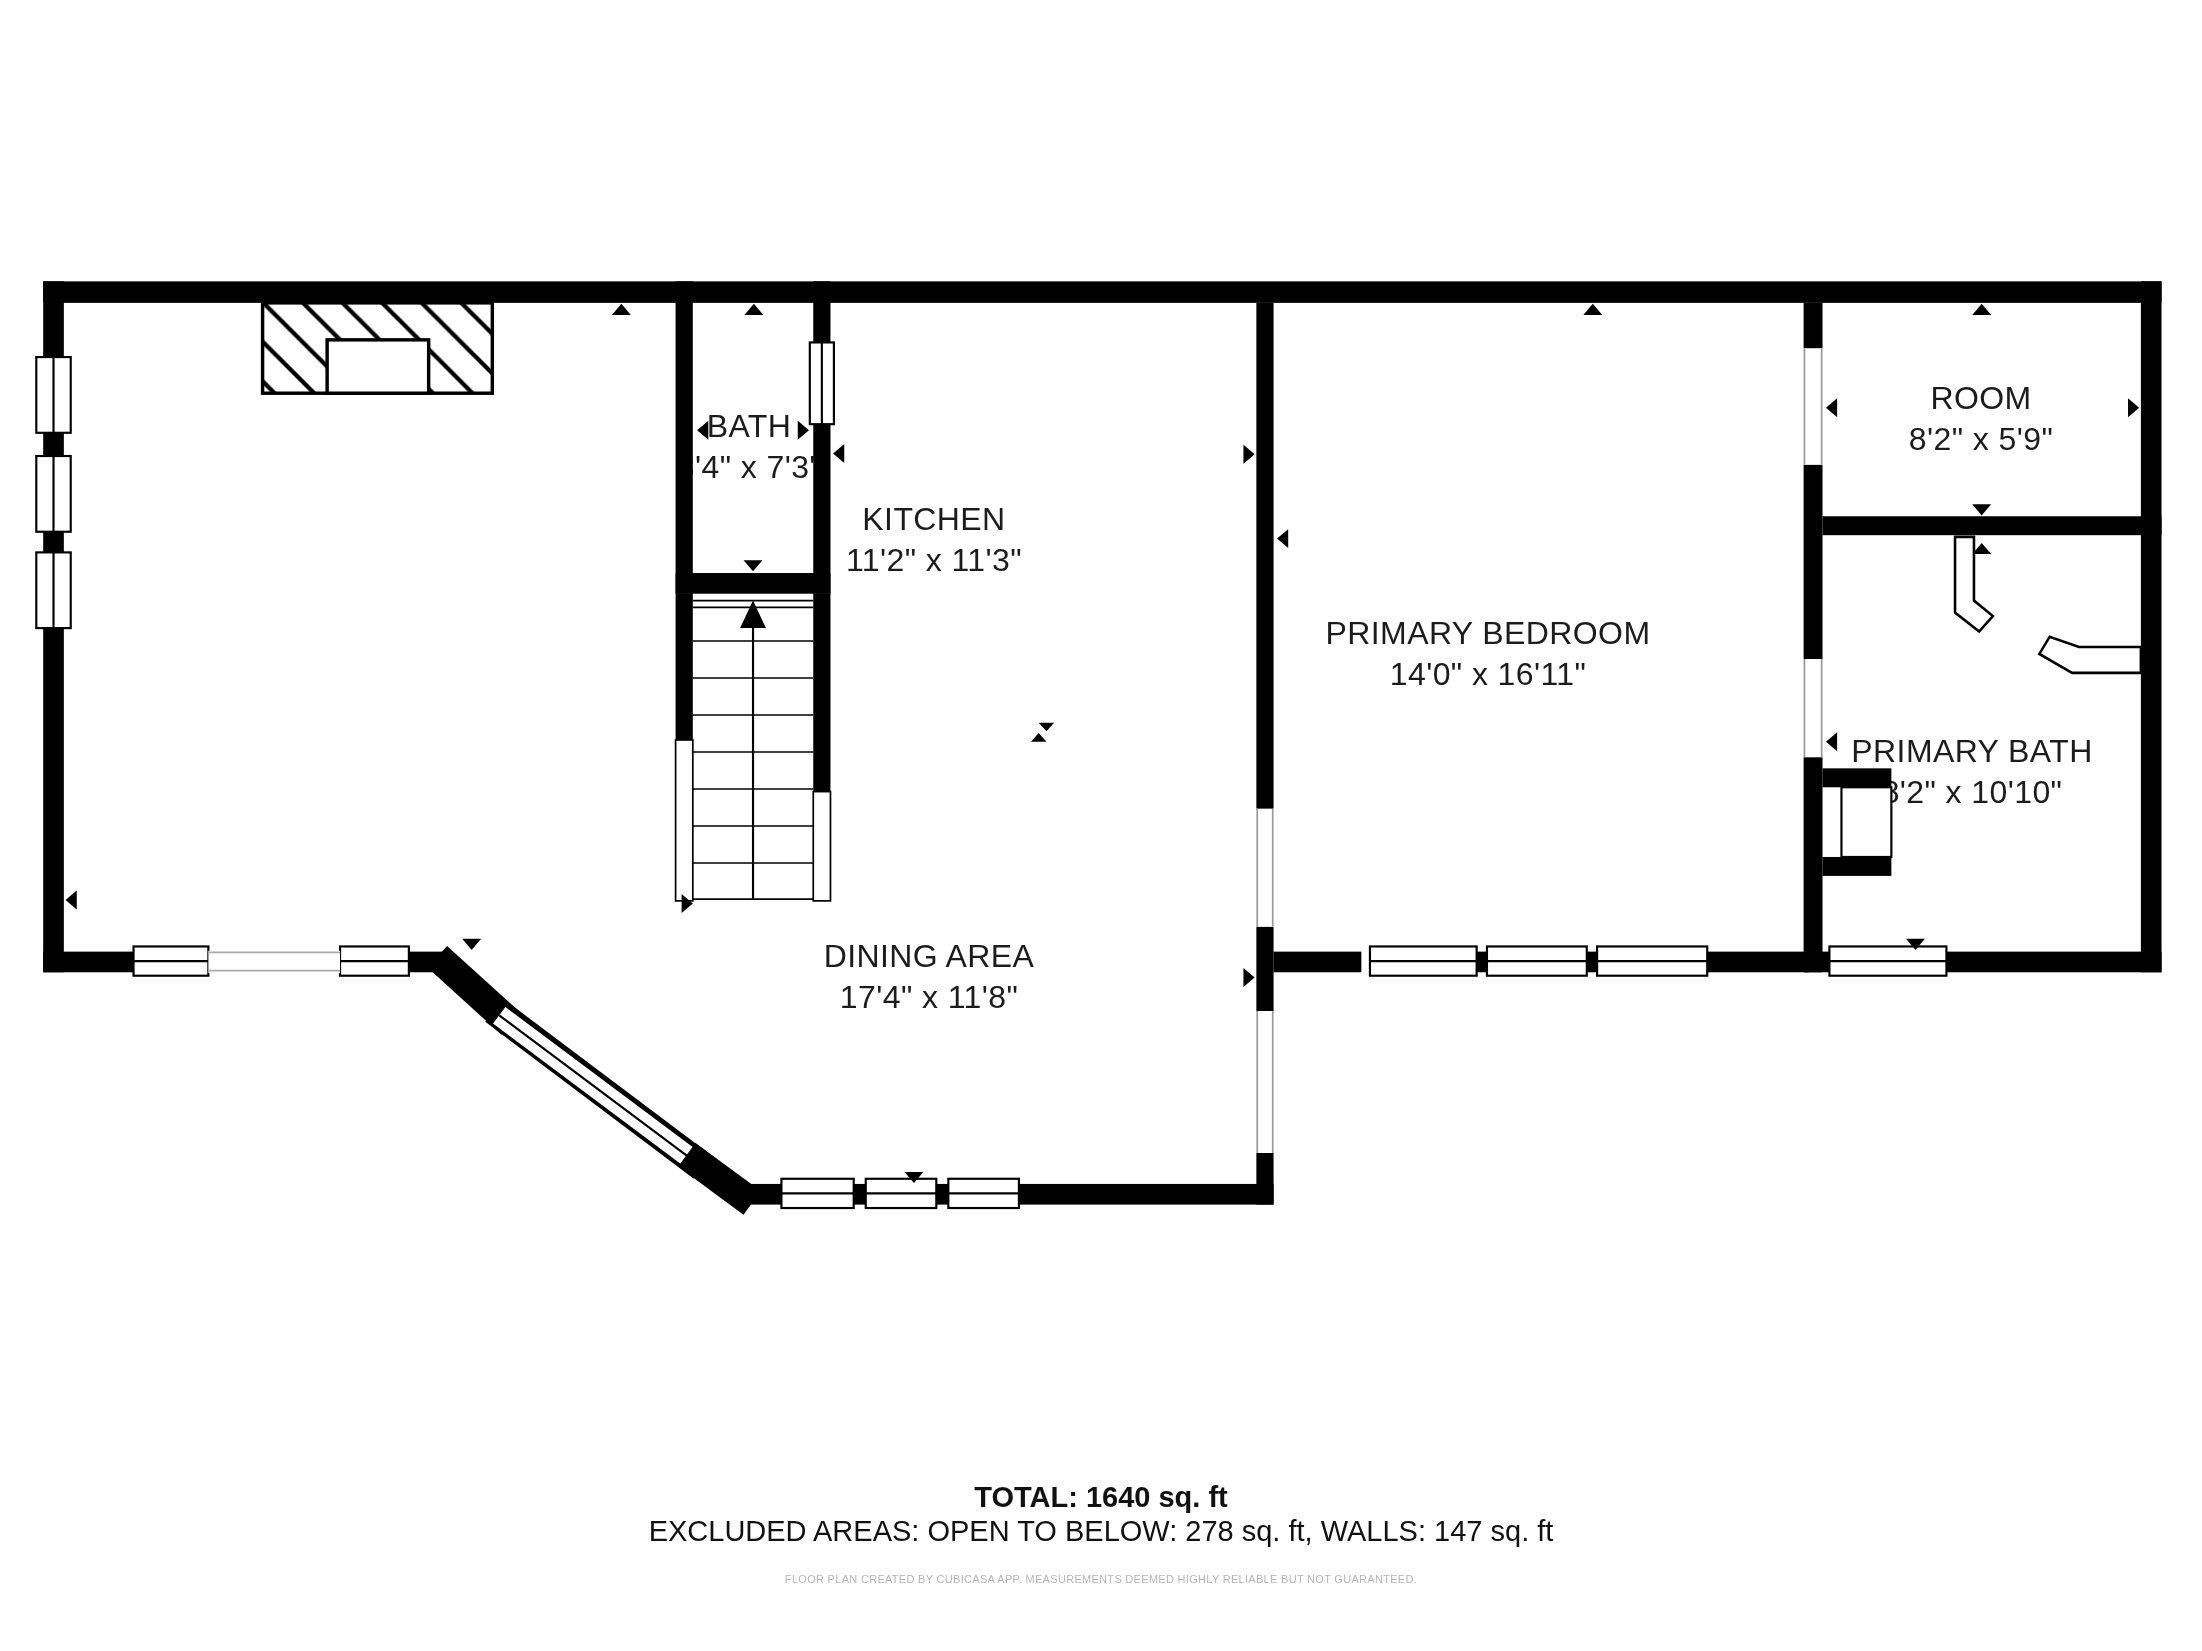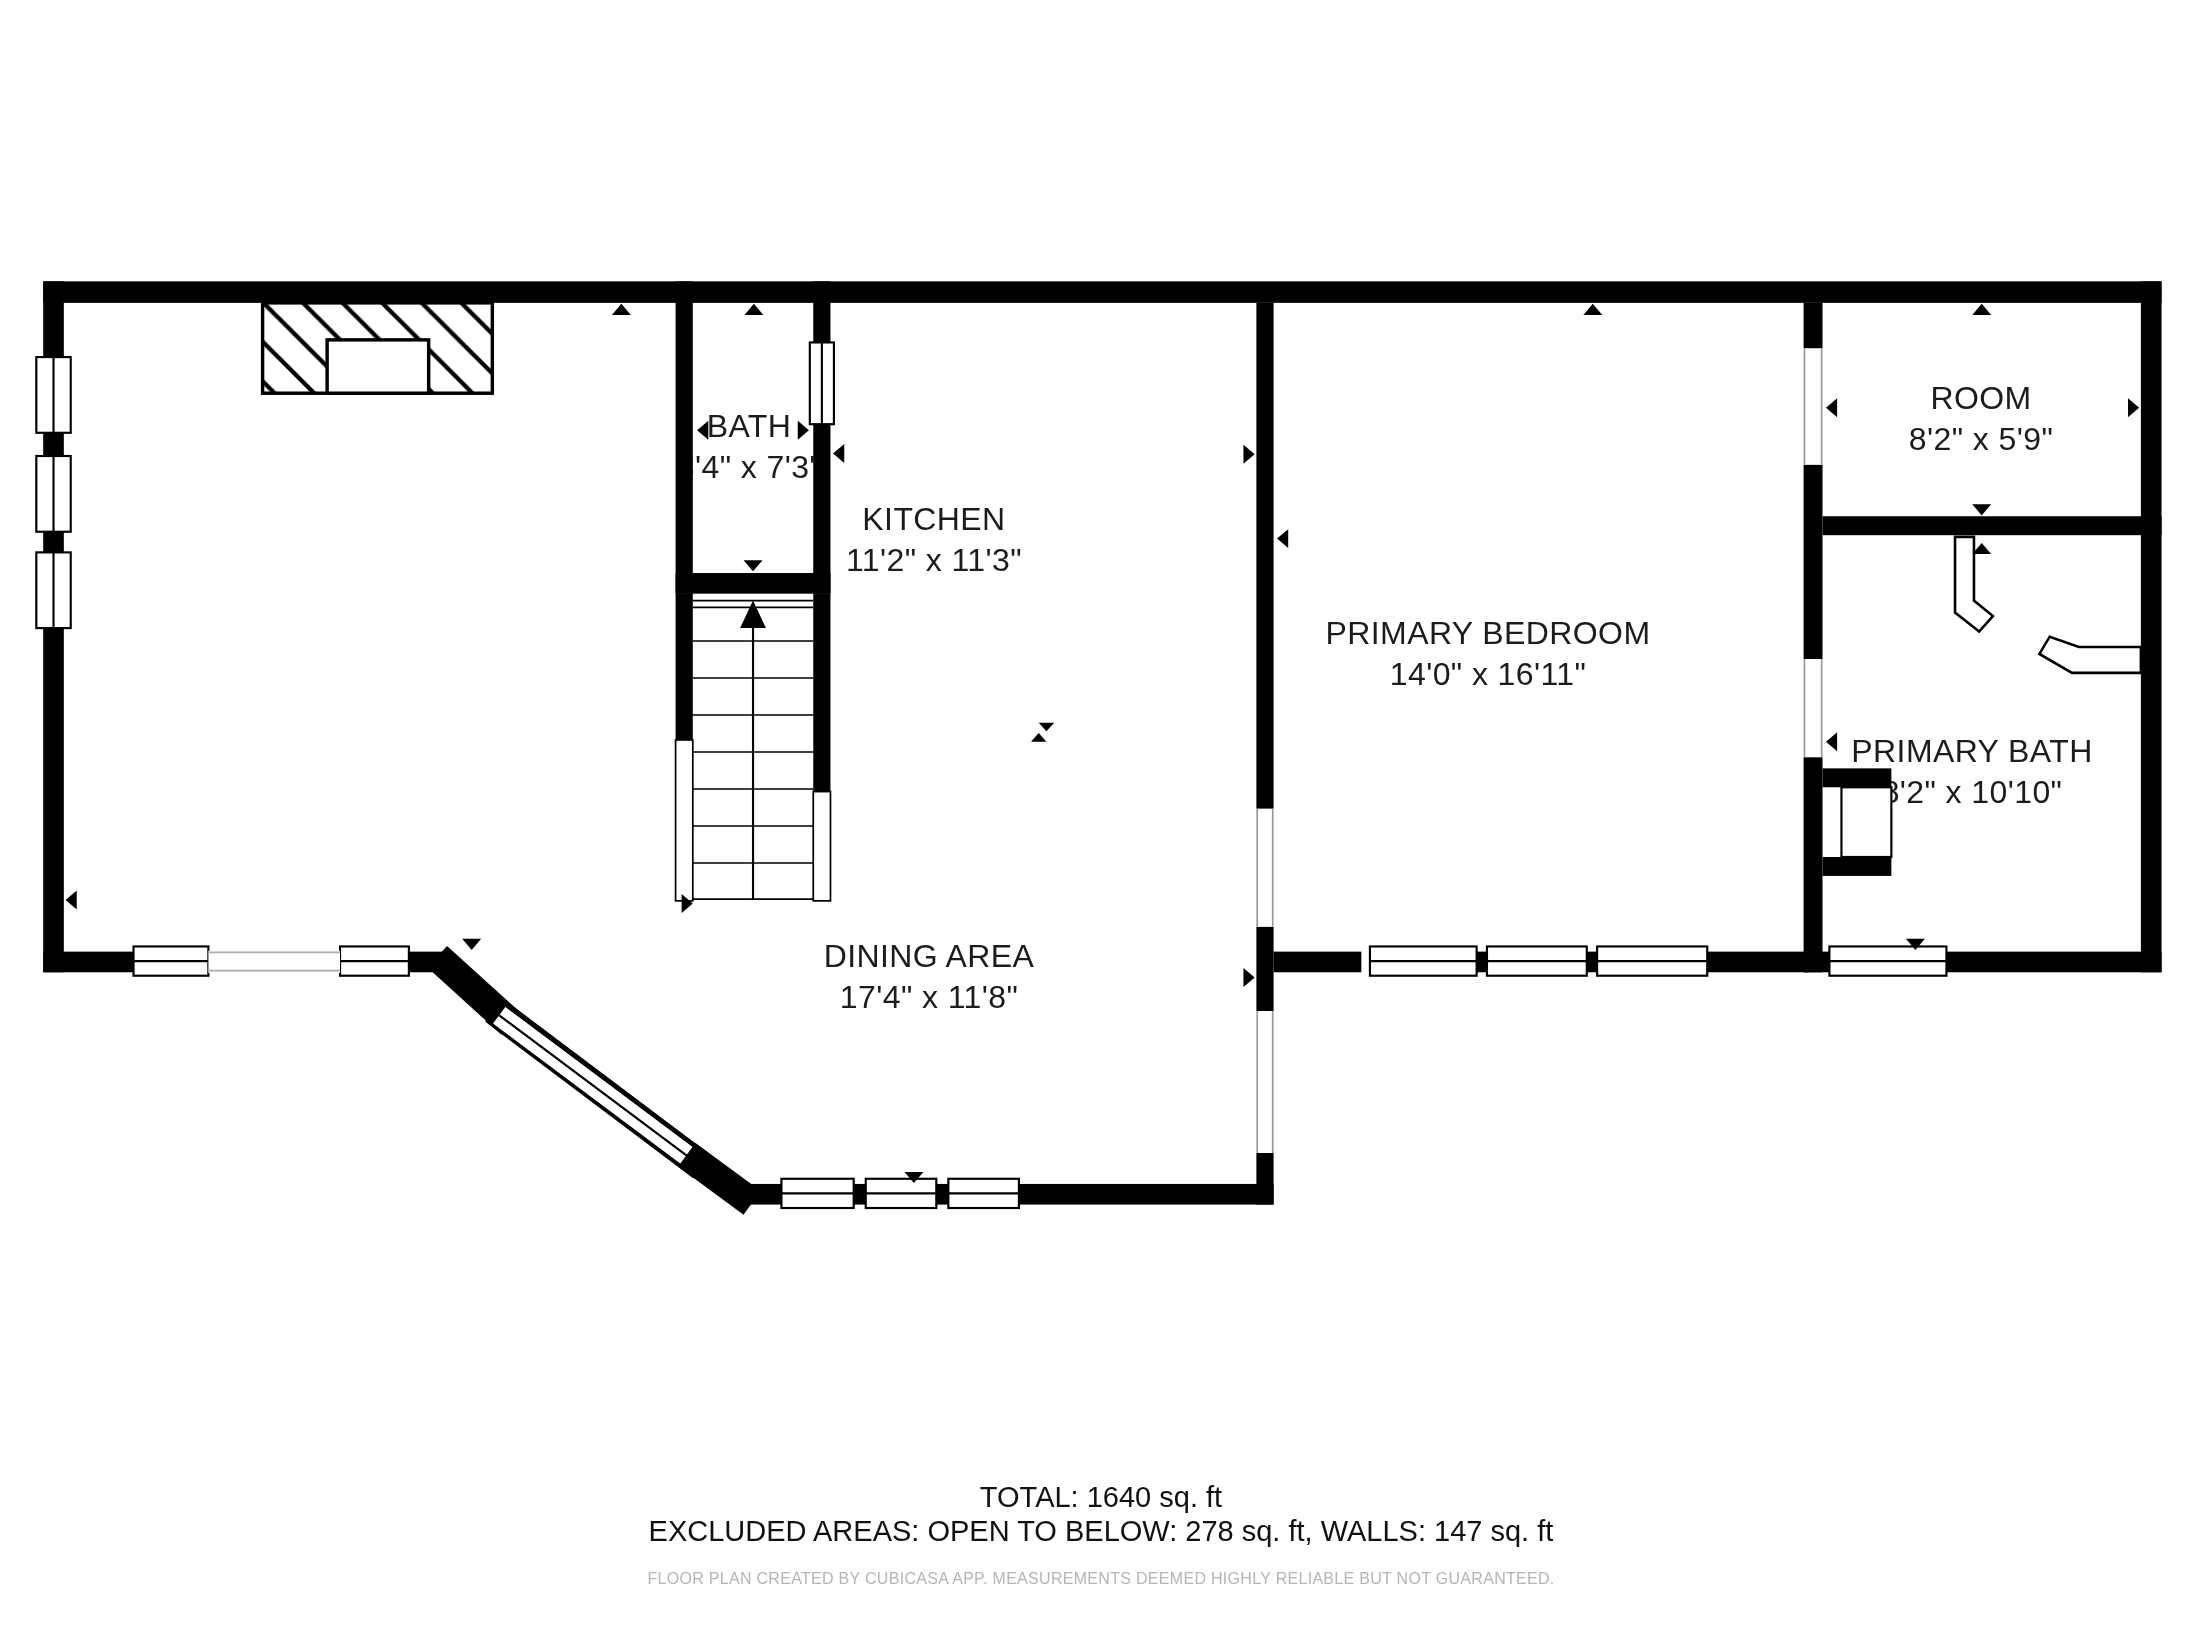--- a/index.html
+++ b/index.html
@@ -11,22 +11,22 @@
     position:absolute;transform:translate(-50%,-50%);text-align:center;
     color:#1c1c1c;font-size:32px;line-height:41px;white-space:nowrap;
     z-index:1;letter-spacing:0.4px;
   }
   svg.plan{position:absolute;left:0;top:0;z-index:2;pointer-events:none;}
   .summary{
     position:absolute;left:1101px;top:1480px;transform:translateX(-50%);
     text-align:center;color:#111111;font-size:29px;line-height:34px;
     white-space:nowrap;z-index:1;
   }
-  .summary .total{font-weight:normal;}
-  .summary .disclaimer{margin-top:13.8px;font-size:16px;color:#b5b5b5;letter-spacing:0.3px;}
+  .summary .total{font-weight:bold;}
+  .summary .disclaimer{margin-top:13.8px;font-size:11px;color:#b5b5b5;letter-spacing:0.3px;}
 </style>
 </head>
 <body>
 
 <div class="canvas">
 
   <div class="room-label" style="left:749px;top:447px;">
     <div>BATH</div>
     <div>3'4" x 7'3"</div>
   </div>

